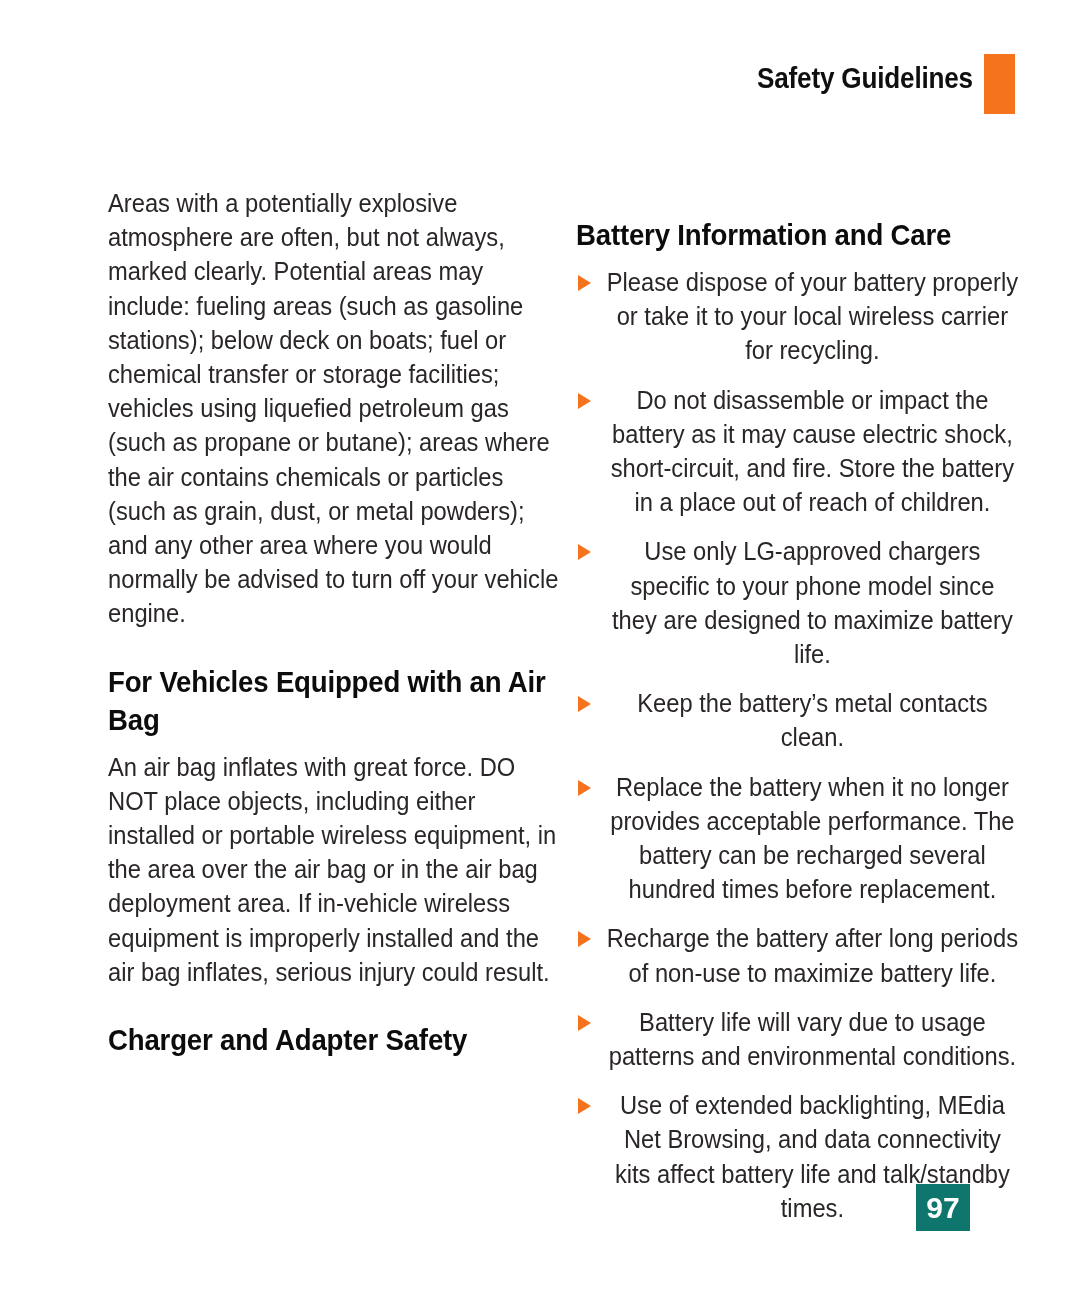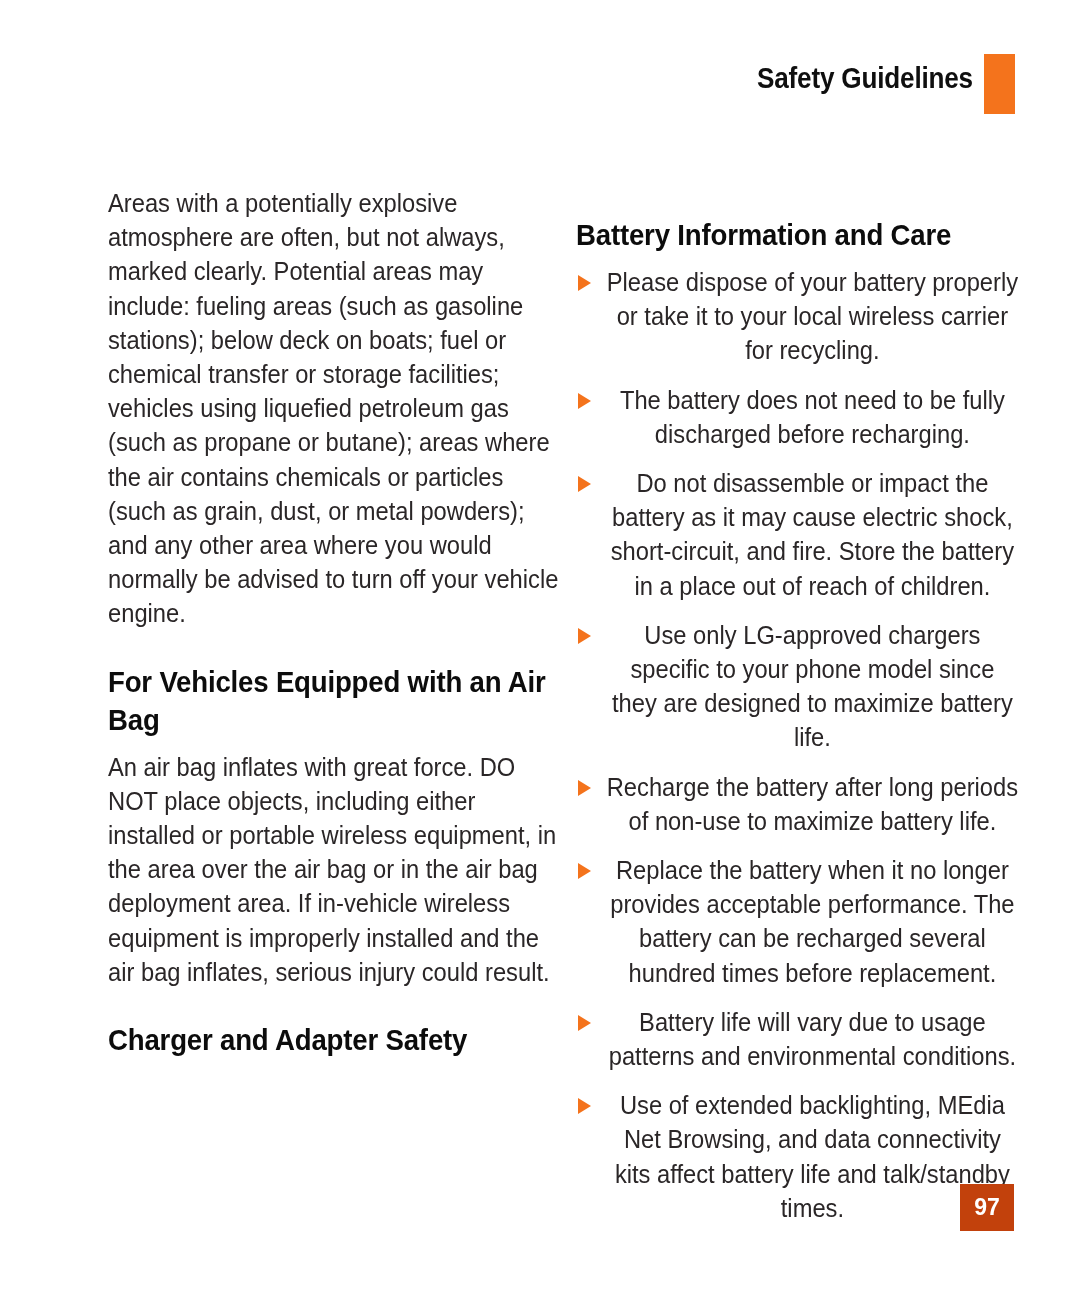--- a/index.html
+++ b/index.html
@@ -116,27 +116,27 @@
     width: 0;
     height: 0;
     border-top: 8px solid transparent;
     border-bottom: 8px solid transparent;
     border-left: 13px solid #F4731C;
   }
 
   
   .page-number {
     position: absolute;
-    left: 960px;
+    left: 916px;
     top: 1184px;
     width: 54px;
     height: 47px;
-    background: #c2410c;
+    background: #0f766e;
     color: #ffffff;
-    font-size: 23px;
+    font-size: 30px;
     font-weight: bold;
     display: flex;
     align-items: center;
     justify-content: center;
     letter-spacing: 0px;
   }
 </style>
 </head>
 <body>
 
@@ -174,40 +174,40 @@
 
     <div class="gap-head-after"></div>
 
     <ul class="bullets">
       <li>
         <span class="tri-icon"></span>
         <span class="bullet-text">Please dispose of your battery properly or take it to your local wireless carrier for recycling.</span>
       </li>
       <li>
         <span class="tri-icon"></span>
-        <span class="bullet-text">The battery does not need to be fully discharged before recharging.</span>
-      </li>
-      <li>
-        <span class="tri-icon"></span>
         <span class="bullet-text">Do not disassemble or impact the battery as it may cause electric shock, short-circuit, and fire. Store the battery in a place out of reach of children.</span>
       </li>
       <li>
         <span class="tri-icon"></span>
         <span class="bullet-text">Use only LG-approved chargers specific to your phone model since they are designed to maximize battery life.</span>
       </li>
       <li>
         <span class="tri-icon"></span>
+        <span class="bullet-text">Keep the battery’s metal contacts clean.</span>
+      </li>
+      <li>
+        <span class="tri-icon"></span>
+        <span class="bullet-text">Replace the battery when it no longer provides acceptable performance. The battery can be recharged several hundred times before replacement.</span>
+      </li>
+      <li>
+        <span class="tri-icon"></span>
         <span class="bullet-text">Recharge the battery after long periods of non-use to maximize battery life.</span>
       </li>
       <li>
         <span class="tri-icon"></span>
-        <span class="bullet-text">Replace the battery when it no longer provides acceptable performance. The battery can be recharged several hundred times before replacement.</span>
-      </li>
-      <li>
-        <span class="tri-icon"></span>
         <span class="bullet-text">Battery life will vary due to usage patterns and environmental conditions.</span>
       </li>
       <li>
         <span class="tri-icon"></span>
         <span class="bullet-text">Use of extended backlighting, MEdia Net Browsing, and data connectivity kits affect battery life and talk/standby times.</span>
       </li>
     </ul>
 
   </div>
 

